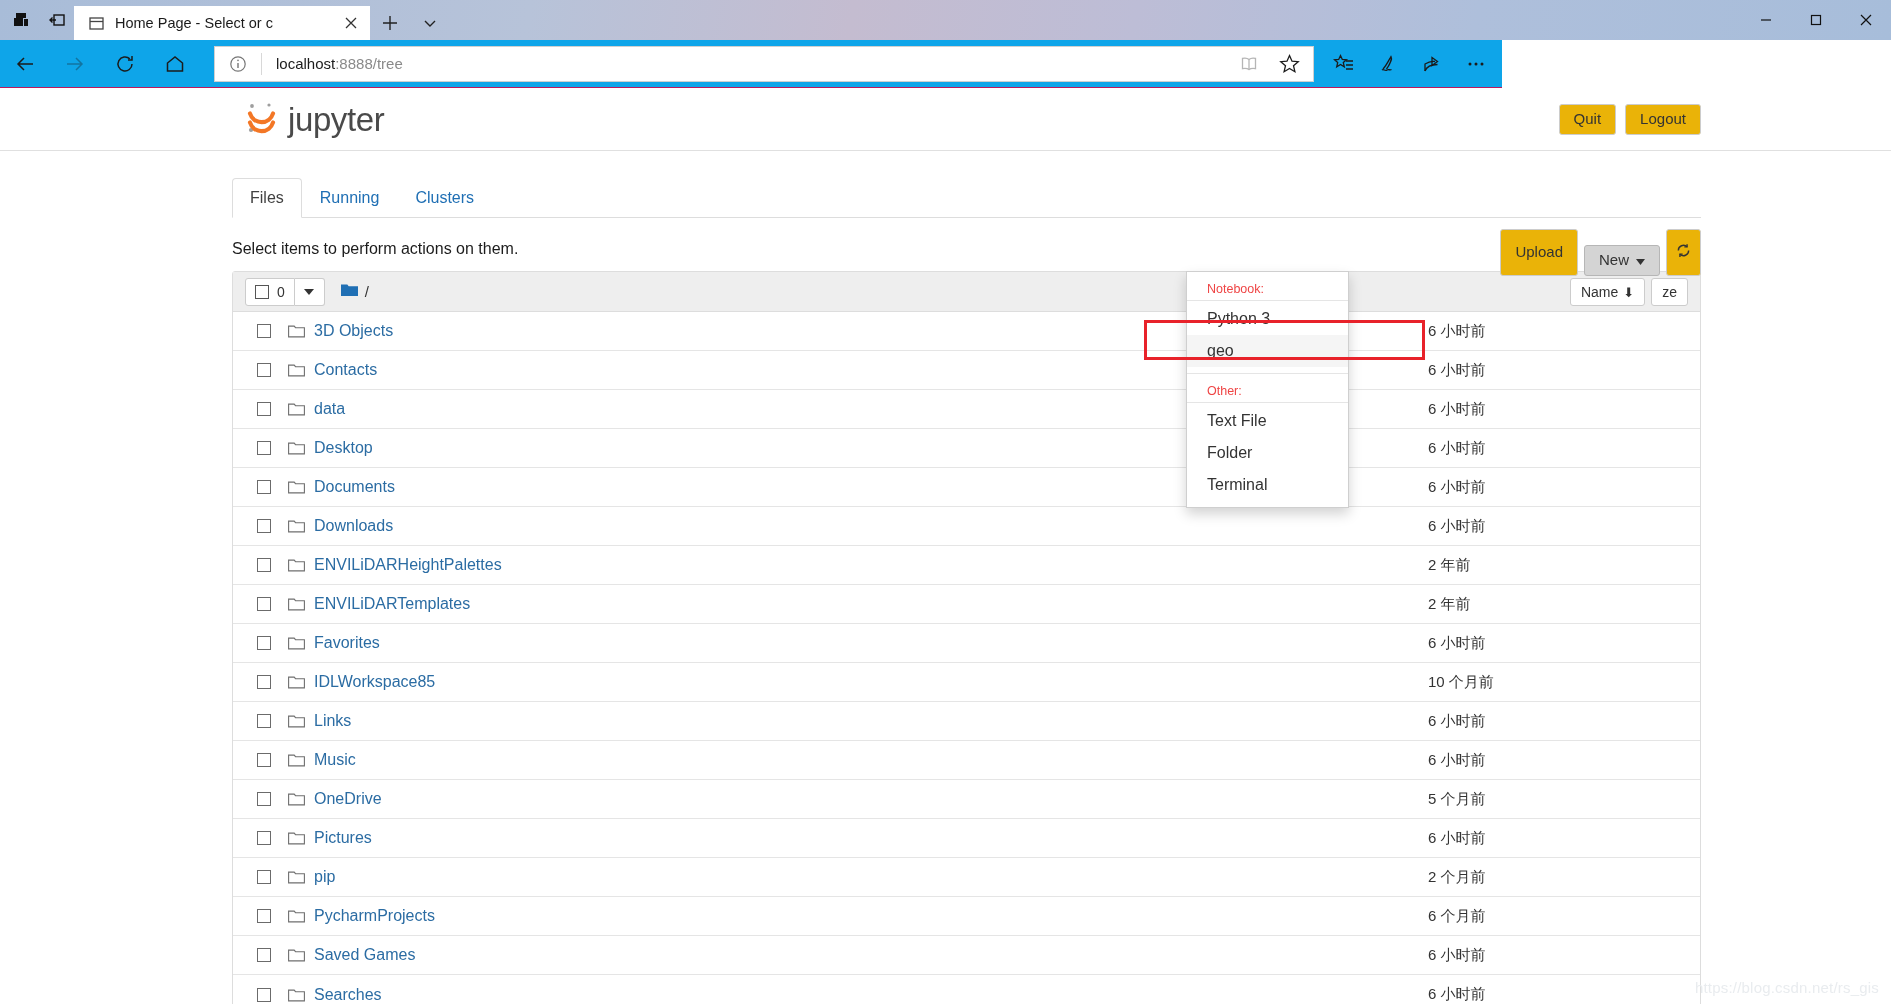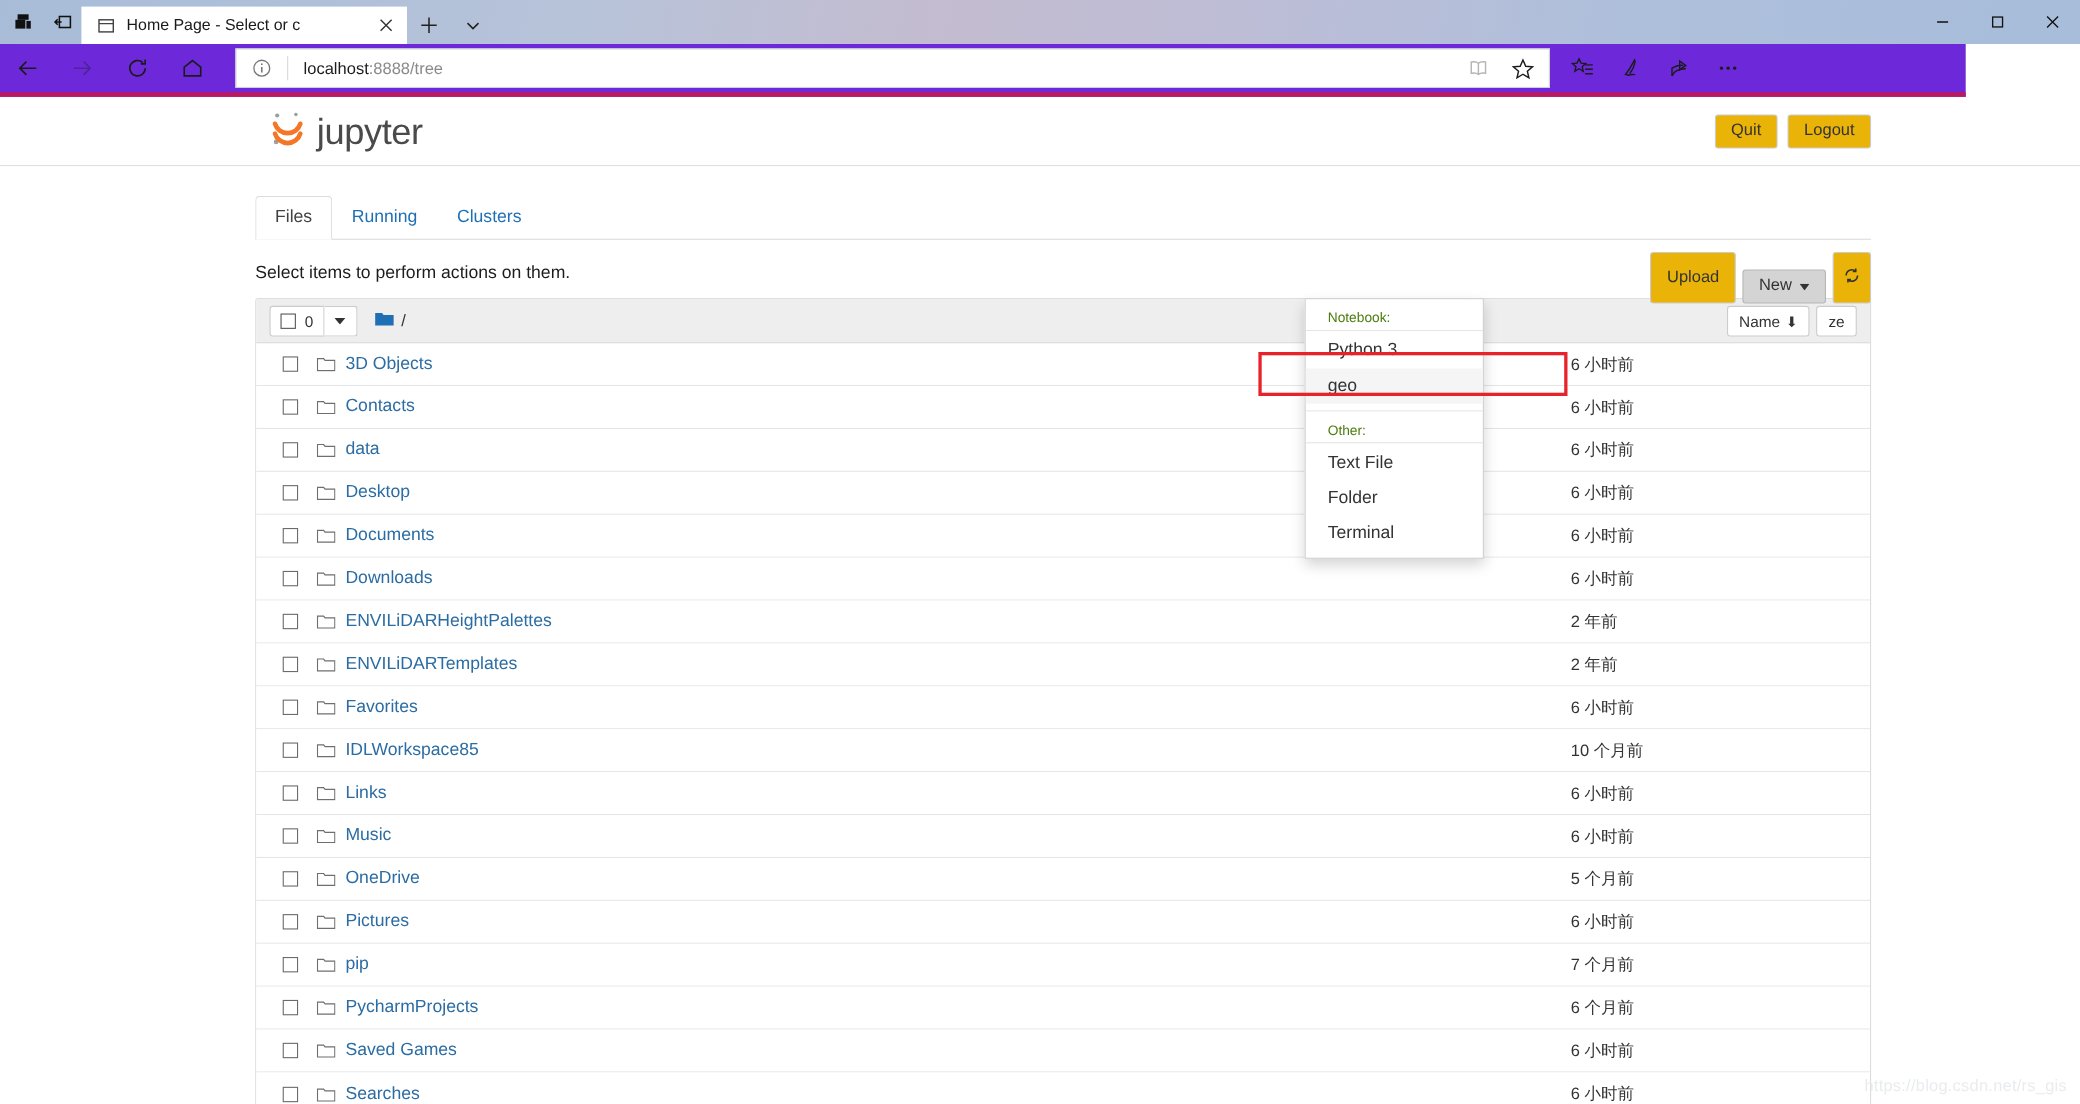--- a/index.html
+++ b/index.html
@@ -37,24 +37,24 @@
   .tab-new { width: 40px; height: 34px; display:flex; align-items:center; justify-content:center; color:#222; }
   .tab-list-btn { width: 40px; height: 34px; display:flex; align-items:center; justify-content:center; color:#222; }
   .win-controls {
     position: absolute; right: 0; top: 0; height: 40px;
     display: flex; align-items: center;
   }
   .win-btn { width: 50px; height: 40px; display:flex; align-items:center; justify-content:center; color:#111; }
 
   .browser-toolbar {
     position: absolute; top: 40px; left: 0;
-    width: 1787px; height: 48px;
-    background: #6d28d9;
+    width: 1502px; height: 48px;
+    background: #0ea5e9;
     display: flex; align-items: center;
-    border-bottom: 4px solid #be185d;
+    border-bottom: 1px solid #be185d;
   }
   .nav-btn { width: 50px; height: 40px; display:flex; align-items:center; justify-content:center; }
   .nav-btn.disabled { opacity: 0.35; }
   .addressbar {
     flex: 1 1 auto; height: 36px; margin: 0 8px 0 14px;
     background: #ffffff; border: 1px solid #d0d0d0;
     display: flex; align-items: center;
     max-width: 1195px;
   }
   .addr-info { width: 46px; display:flex; align-items:center; justify-content:center; color:#767676; }
@@ -149,21 +149,21 @@
 
   
   .new-menu {
     position: absolute; width: 163px;
     background: #ffffff; border: 1px solid #cfcfcf;
     box-shadow: 0 6px 12px rgba(0,0,0,0.175);
     padding: 6px 0; z-index: 40;
     left: 1186px; top: 114px;
   }
   .menu-head {
-    font-size: 12.5px; color: #4d7c0f; padding: 4px 20px 4px 20px;
+    font-size: 12.5px; color: #ef4444; padding: 4px 20px 4px 20px;
     border-bottom: 1px solid #e5e5e5; margin-bottom: 2px;
   }
   .menu-item {
     font-size: 16px; color: #333333; padding: 7px 20px;
     cursor: pointer; white-space: nowrap;
   }
   .menu-item.hovered { background: #f5f5f5; }
   .menu-sep { height: 1px; background: #e5e5e5; margin: 6px 0; }
 
   .red-box {
@@ -540,21 +540,21 @@
               <span class="row-time">6 小时前</span>
             </div>
             <div class="row">
               <span class="row-cb"></span>
               <span class="row-folder">
                 <svg width="17" height="14" viewBox="0 0 17 14" fill="none" stroke="#6f6f6f" stroke-width="1.1">
                   <path d="M0.6 12.9V2.1h5.6l1.3 1.6h8.9v9.2z"></path>
                 </svg>
               </span>
               <span class="row-name">pip</span>
-              <span class="row-time">7 个月前</span>
+              <span class="row-time">2 个月前</span>
             </div>
             <div class="row">
               <span class="row-cb"></span>
               <span class="row-folder">
                 <svg width="17" height="14" viewBox="0 0 17 14" fill="none" stroke="#6f6f6f" stroke-width="1.1">
                   <path d="M0.6 12.9V2.1h5.6l1.3 1.6h8.9v9.2z"></path>
                 </svg>
               </span>
               <span class="row-name">PycharmProjects</span>
               <span class="row-time">6 个月前</span>

